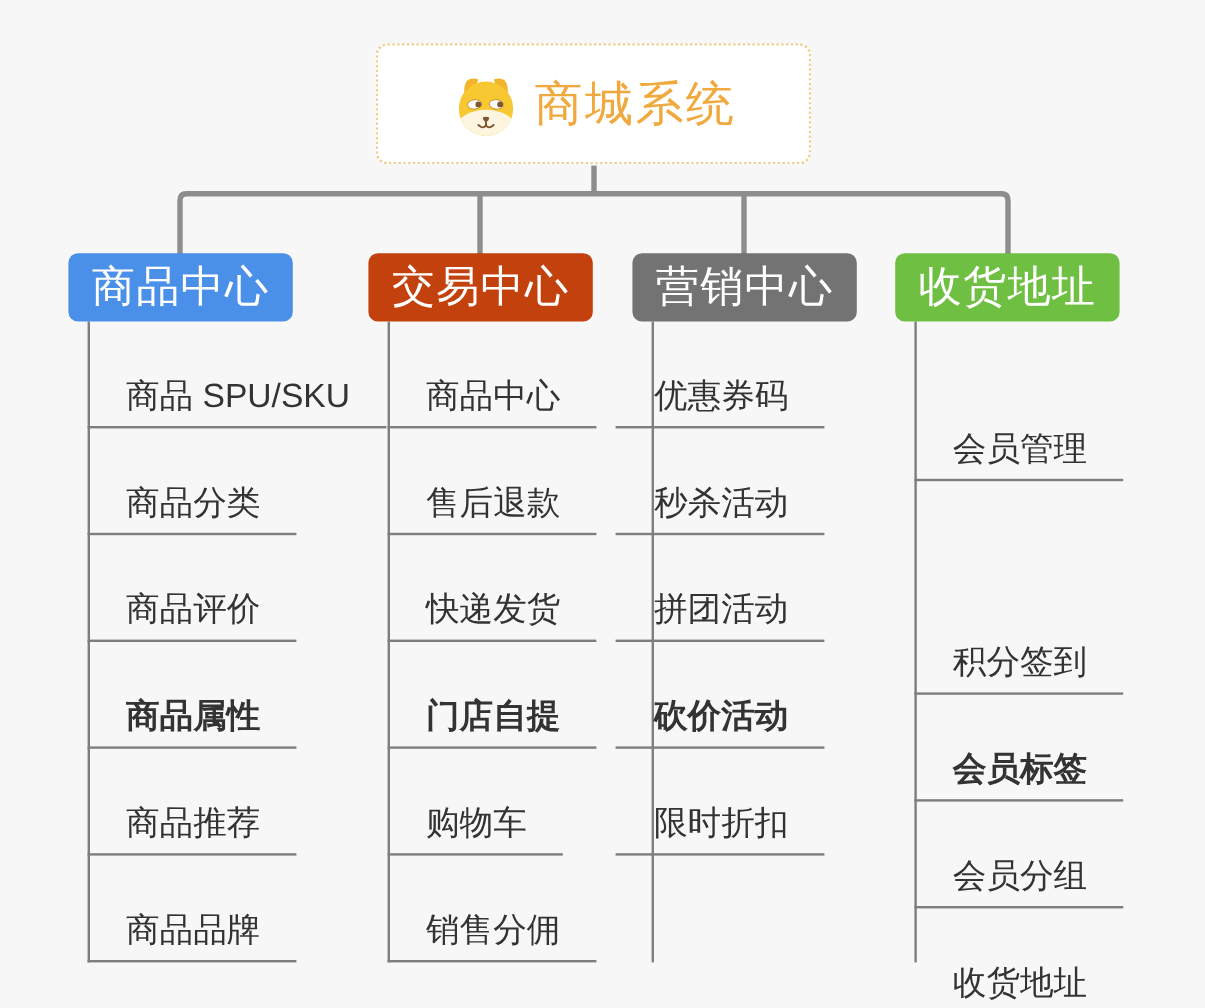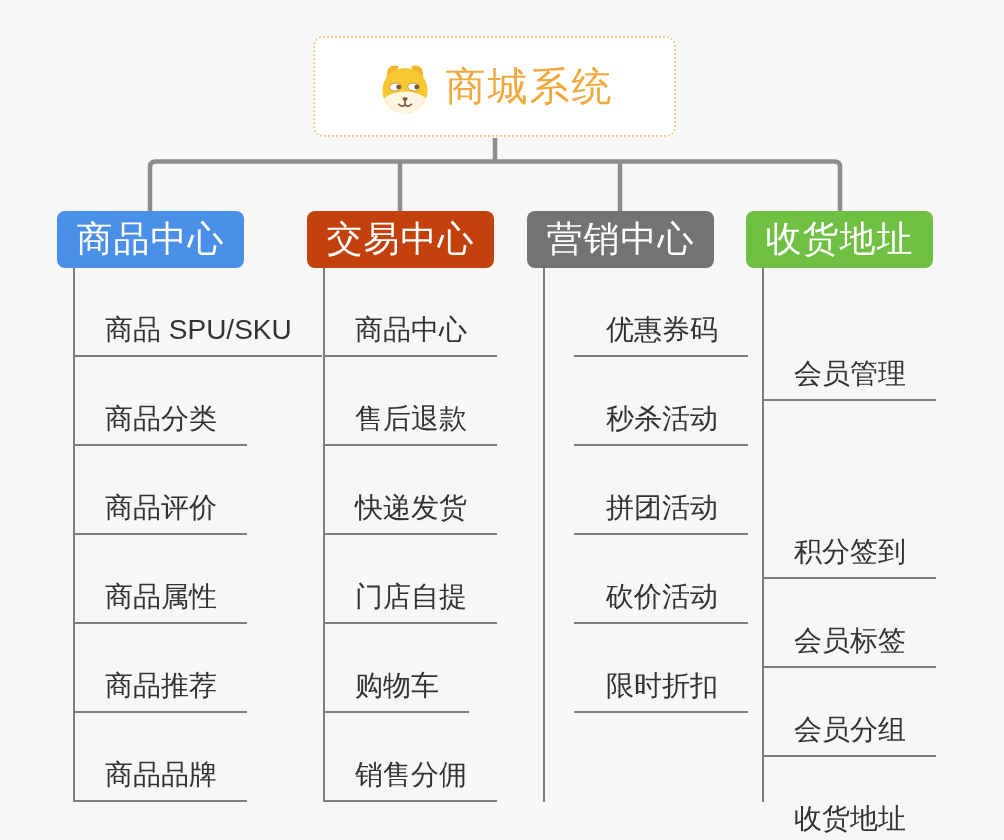--- a/index.html
+++ b/index.html
@@ -66,26 +66,26 @@
     display: inline-block;
     white-space: nowrap;
     font-size: 28px;
     line-height: 30px;
     color: #333333;
     padding: 0 30px 10px 32px;
     border-bottom: 2px solid var(--tree-line, #7e7e7e);
   }
   .col0 { left: 73px; }
   .col1 { left: 323px; }
-  .col2 { left: 574px; }
+  .col2 { left: 513px; }
   .col3 { left: 762px; margin-top: 44px; }
   .row0 { top: 315px; }
   .row1 { top: 404px; }
   .row2 { top: 493px; }
-  .row3 { top: 582px; }
+  .row3 { top: 582px; font-weight: bold; }
   .row4 { top: 671px; }
   .row5 { top: 760px; }
 </style>
 </head>
 <body>
 
 <div id="canvas" style="--tree-line: #7e7e7e;">
 
   <svg id="connector-svg" width="1004" height="840">
     <g style="stroke: rgb(141, 141, 141);">

